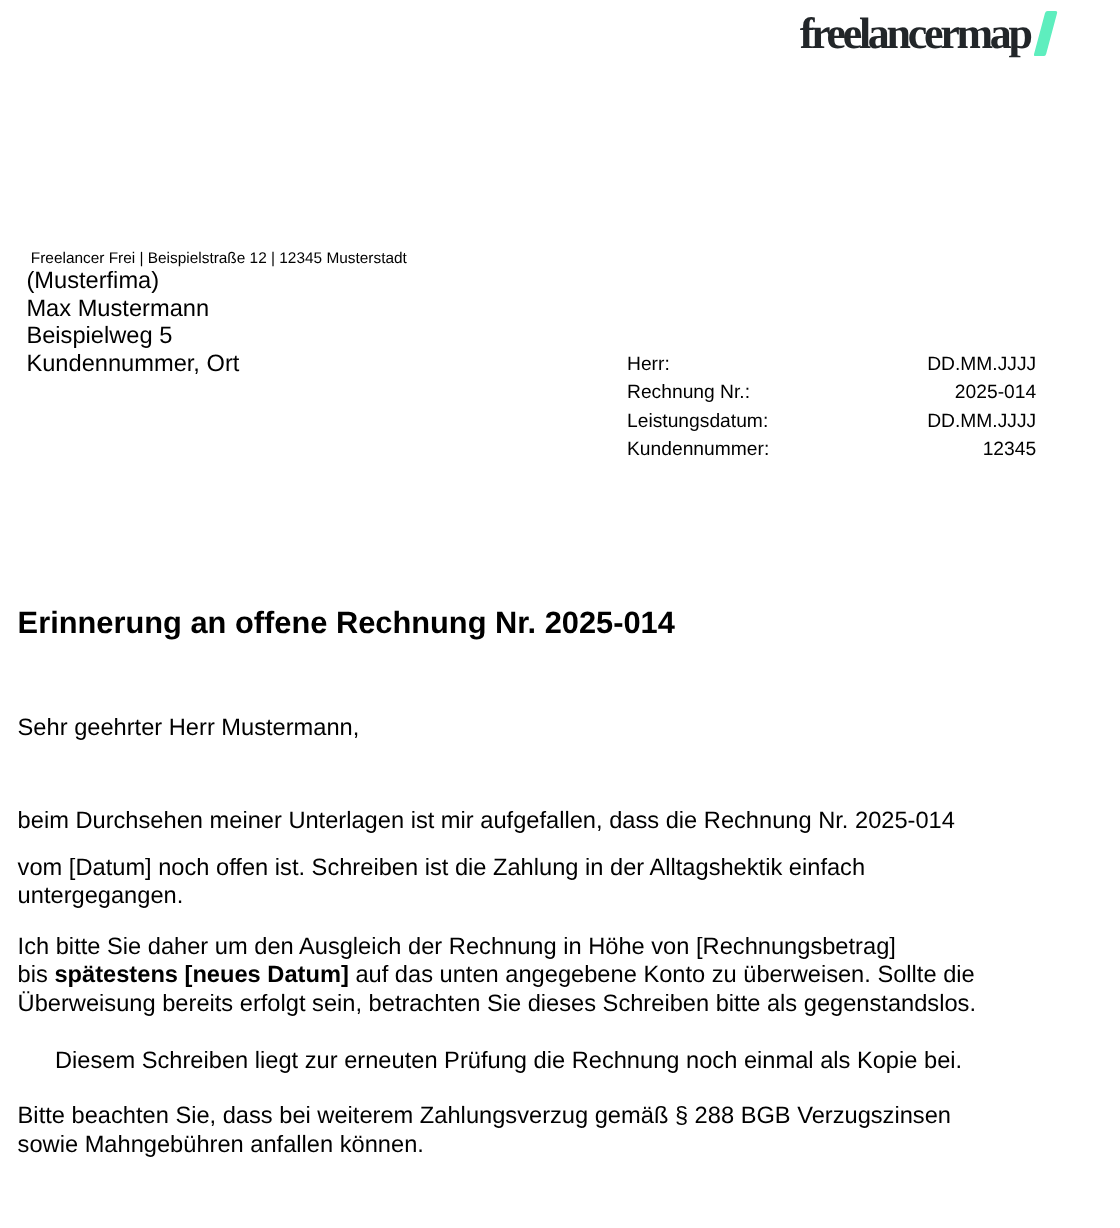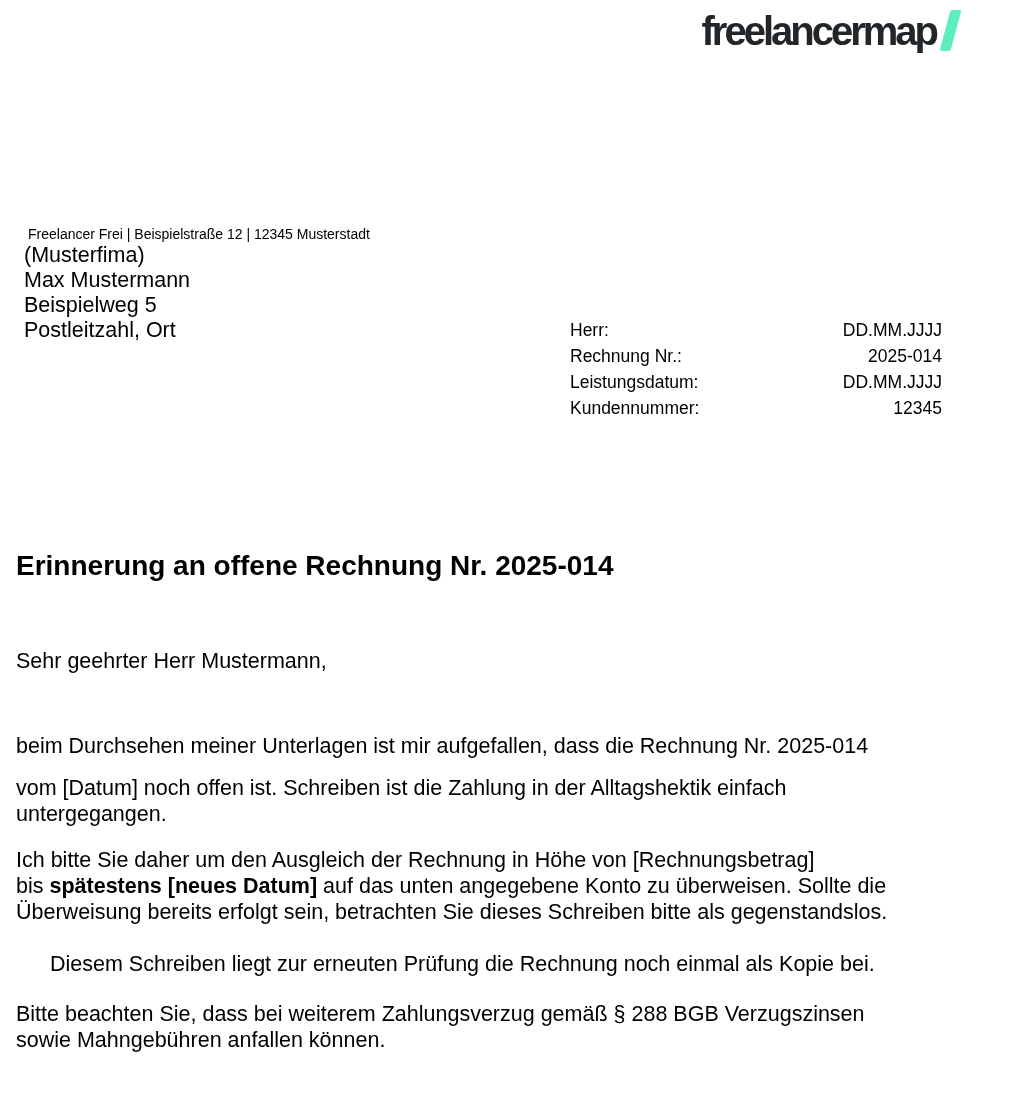--- a/index.html
+++ b/index.html
@@ -16,21 +16,21 @@
 
   
   .logo {
     position: absolute;
     top: 10px;
     right: 62px;
     display: flex;
     align-items: center;
   }
   .logo-text {
-    font-family: Liberation Sans, sans-serif;
+    font-family: Liberation Serif, serif;
     font-weight: 700;
     font-size: 40px;
     line-height: 40px;
     letter-spacing: -3px;
     color: #222629;
   }
   .logo-slash {
     width: 11px;
     height: 41px;
     margin-left: 9px;
@@ -112,21 +112,21 @@
     <span class="logo-text">freelancermap</span>
     <span class="logo-slash"></span>
   </div>
 
   <div class="sender-line">Freelancer Frei | Beispielstraße 12 | 12345 Musterstadt</div>
 
   <div class="recipient">
     <div>(Musterfima)</div>
     <div>Max Mustermann</div>
     <div>Beispielweg 5</div>
-    <div>Postleitzahl, Ort</div>
+    <div>Kundennummer, Ort</div>
   </div>
 
   <div class="meta">
     <div class="meta-row">
       <span class="meta-label">Herr:</span>
       <span class="meta-value">DD.MM.JJJJ</span>
     </div>
     <div class="meta-row">
       <span class="meta-label">Rechnung Nr.:</span>
       <span class="meta-value">2025-014</span>

